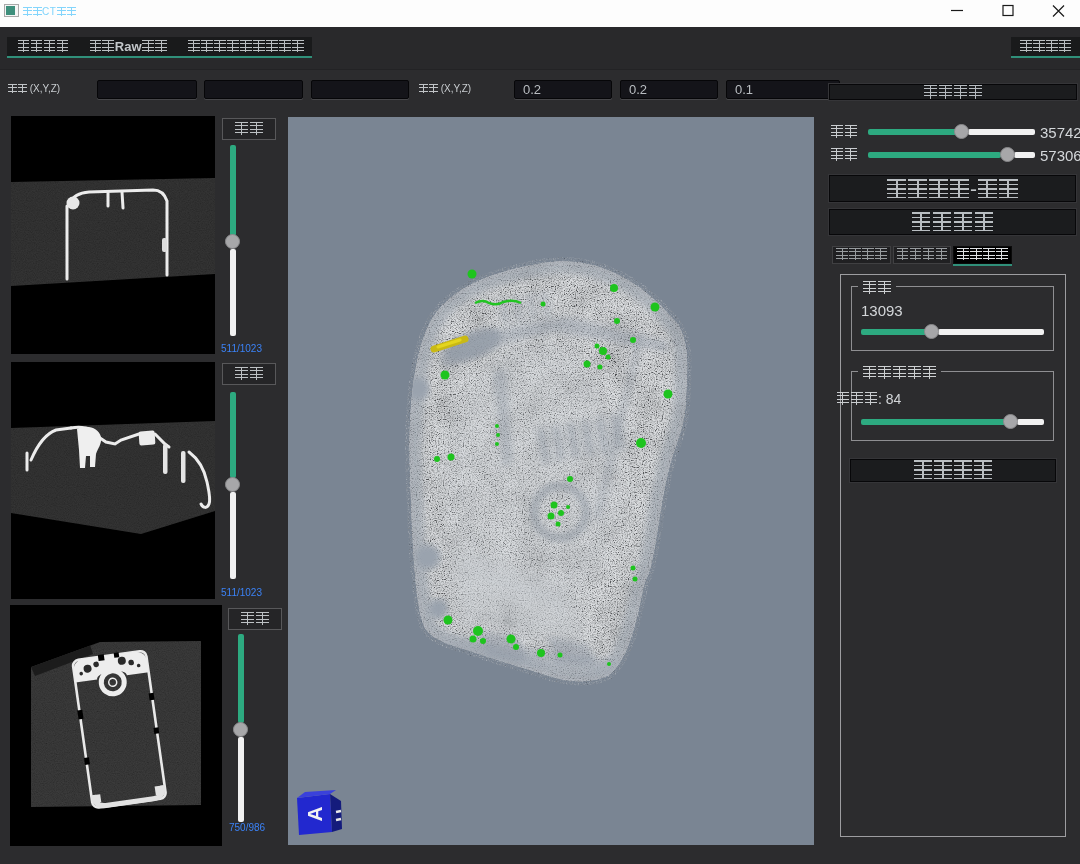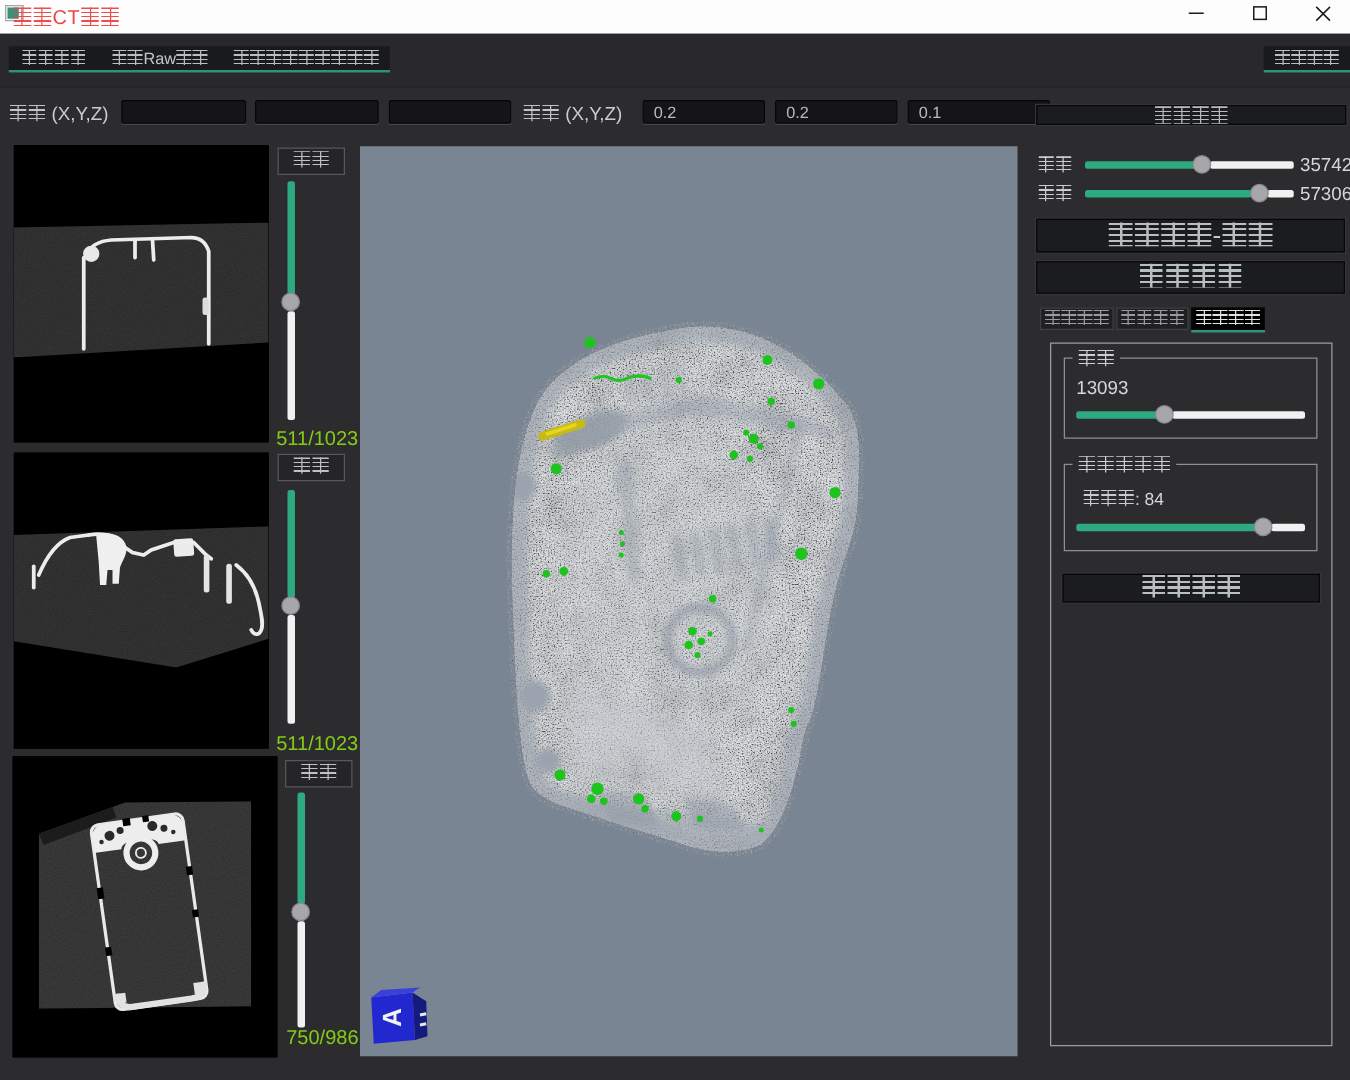--- a/index.html
+++ b/index.html
@@ -6,37 +6,37 @@
 .abs{position:absolute}
 
 .z{display:inline-block;width:.9em;height:.92em;margin:0 .05em;vertical-align:-.09em;
 background:linear-gradient(currentColor,currentColor) 50% 50%/1px 100% no-repeat,
 repeating-linear-gradient(180deg,currentColor 0 1px,transparent 1px 3.4px);
 opacity:.95}
 
 #tb{left:0;top:0;width:1080px;height:27px;background:#fdfdfd}
 #tbico{left:4px;top:4px;width:15px;height:13px;background:#f5f5f5;border:1px solid #a9a9a9}
 #tbico i{position:absolute;left:1px;top:1px;width:9px;height:9px;background:#3e8f7c;display:block}
-#tbtitle{left:10px;top:6px;font-size:16px;color:#ef4444;letter-spacing:.5px}
+#tbtitle{left:22px;top:6px;font-size:10px;color:#7dd3fc;letter-spacing:.5px}
 
 #tbar{left:7px;top:37px;width:305px;height:21px;background:#191a1b;border-bottom:2px solid #30907a;color:#c3c7ca;font-size:13px;line-height:19px;white-space:nowrap}
-#tbar b{font-weight:normal;padding:0 10px}
+#tbar b{font-weight:bold;padding:0 10px}
 #rec{left:1011px;top:37px;width:69px;height:21px;background:#191a1b;border-bottom:2px solid #30907a;color:#c3c7ca;font-size:13px;line-height:19px;text-align:center}
 
-.lbl{color:#c9cdd0;font-size:15px}
+.lbl{color:#c9cdd0;font-size:10px}
 .inp{height:19px;background:#141419;border:1px solid #060608;border-radius:2px;box-shadow:0 1px 0 #47474a;color:#b9bdc1;font-size:13px;line-height:17px;padding-left:8px}
 .btn{background:#1b1c1e;border:1px solid #070709;box-shadow:0 0 0 1px #353538;color:#bfc4c9;text-align:center}
 
 .panel{background:#000}
 .rlab{width:54px;height:22px;background:#252527;border:1px solid #58585a;color:#c6cacd;font-size:15px;text-align:center;line-height:20px}
 .vtrack{width:6px;border-radius:2px}
 .vgreen{background:#2daa80}
 .vwhite{background:#f1f1f1}
 .knob{width:15px;height:15px;border-radius:50%;background:#a7a7a9;border:1px solid #8a8a8c}
-.sval{color:#84cc16;font-size:16px}
+.sval{color:#3b82f6;font-size:10px}
 
 .rl{color:#d2d5d8;font-size:14px}
 .num{color:#d4d7da;font-size:15px}
 .htrack{height:6px;border-radius:2px}
 .hgreen{background:#2daa80}
 .hwhite{background:#f1f1f1}
 .bigbtn{background:#1b1c1e;border:1px solid #070709;box-shadow:0 0 0 1px #353538;color:#c2c7cb;text-align:center}
 .tab{height:18px;background:#202022;border:1px solid #404042;color:#9fa3a6;font-size:13px;text-align:center;line-height:16px}
 .tabsel{background:#000;border-color:#0a0a0a;color:#eceff1}
 #pane{left:840px;top:274px;width:226px;height:563px;border:1px solid #9d9da0}
@@ -91,21 +91,21 @@
 <div class="abs" style="left:953px;top:264px;width:59px;height:2px;background:#30907a"></div>
 <div class="abs" id="pane"></div>
 <div class="abs gbox" style="left:851px;top:286px;width:203px;height:65px"></div>
 <div class="abs gtitle" style="left:858px;top:279px"><span class="z"></span><span class="z"></span></div>
 <div class="abs num" style="left:861px;top:302px">13093</div>
 <div class="abs htrack hgreen" style="left:861px;top:329px;width:70px"></div>
 <div class="abs htrack hwhite" style="left:938px;top:329px;width:106px"></div>
 <div class="abs knob" style="left:924px;top:324px"></div>
 <div class="abs gbox" style="left:851px;top:371px;width:203px;height:70px"></div>
 <div class="abs gtitle" style="left:858px;top:364px"><span class="z"></span><span class="z"></span><span class="z"></span><span class="z"></span><span class="z"></span></div>
-<div class="abs rl" style="left:866px;top:391px"><span class="z"></span><span class="z"></span><span class="z"></span>: 84</div>
+<div class="abs rl" style="left:836px;top:391px"><span class="z"></span><span class="z"></span><span class="z"></span>: 84</div>
 <div class="abs htrack hgreen" style="left:861px;top:419px;width:149px"></div>
 <div class="abs htrack hwhite" style="left:1017px;top:419px;width:27px"></div>
 <div class="abs knob" style="left:1003px;top:414px"></div>
 <div class="abs bigbtn" style="left:850px;top:459px;width:206px;height:23px;font-size:20px;line-height:21px"><span class="z"></span><span class="z"></span><span class="z"></span><span class="z"></span></div>
 
 <div class="abs panel" style="left:11px;top:116px;width:204px;height:238px" id="p1host">
 <svg width="204" height="238" viewBox="0 0 204 238">
 <defs>
 <filter id="grain" x="-5%" y="-5%" width="110%" height="110%">
 <feTurbulence type="fractalNoise" baseFrequency="0.9" numOctaves="2" seed="7" stitchTiles="stitch"></feTurbulence>

